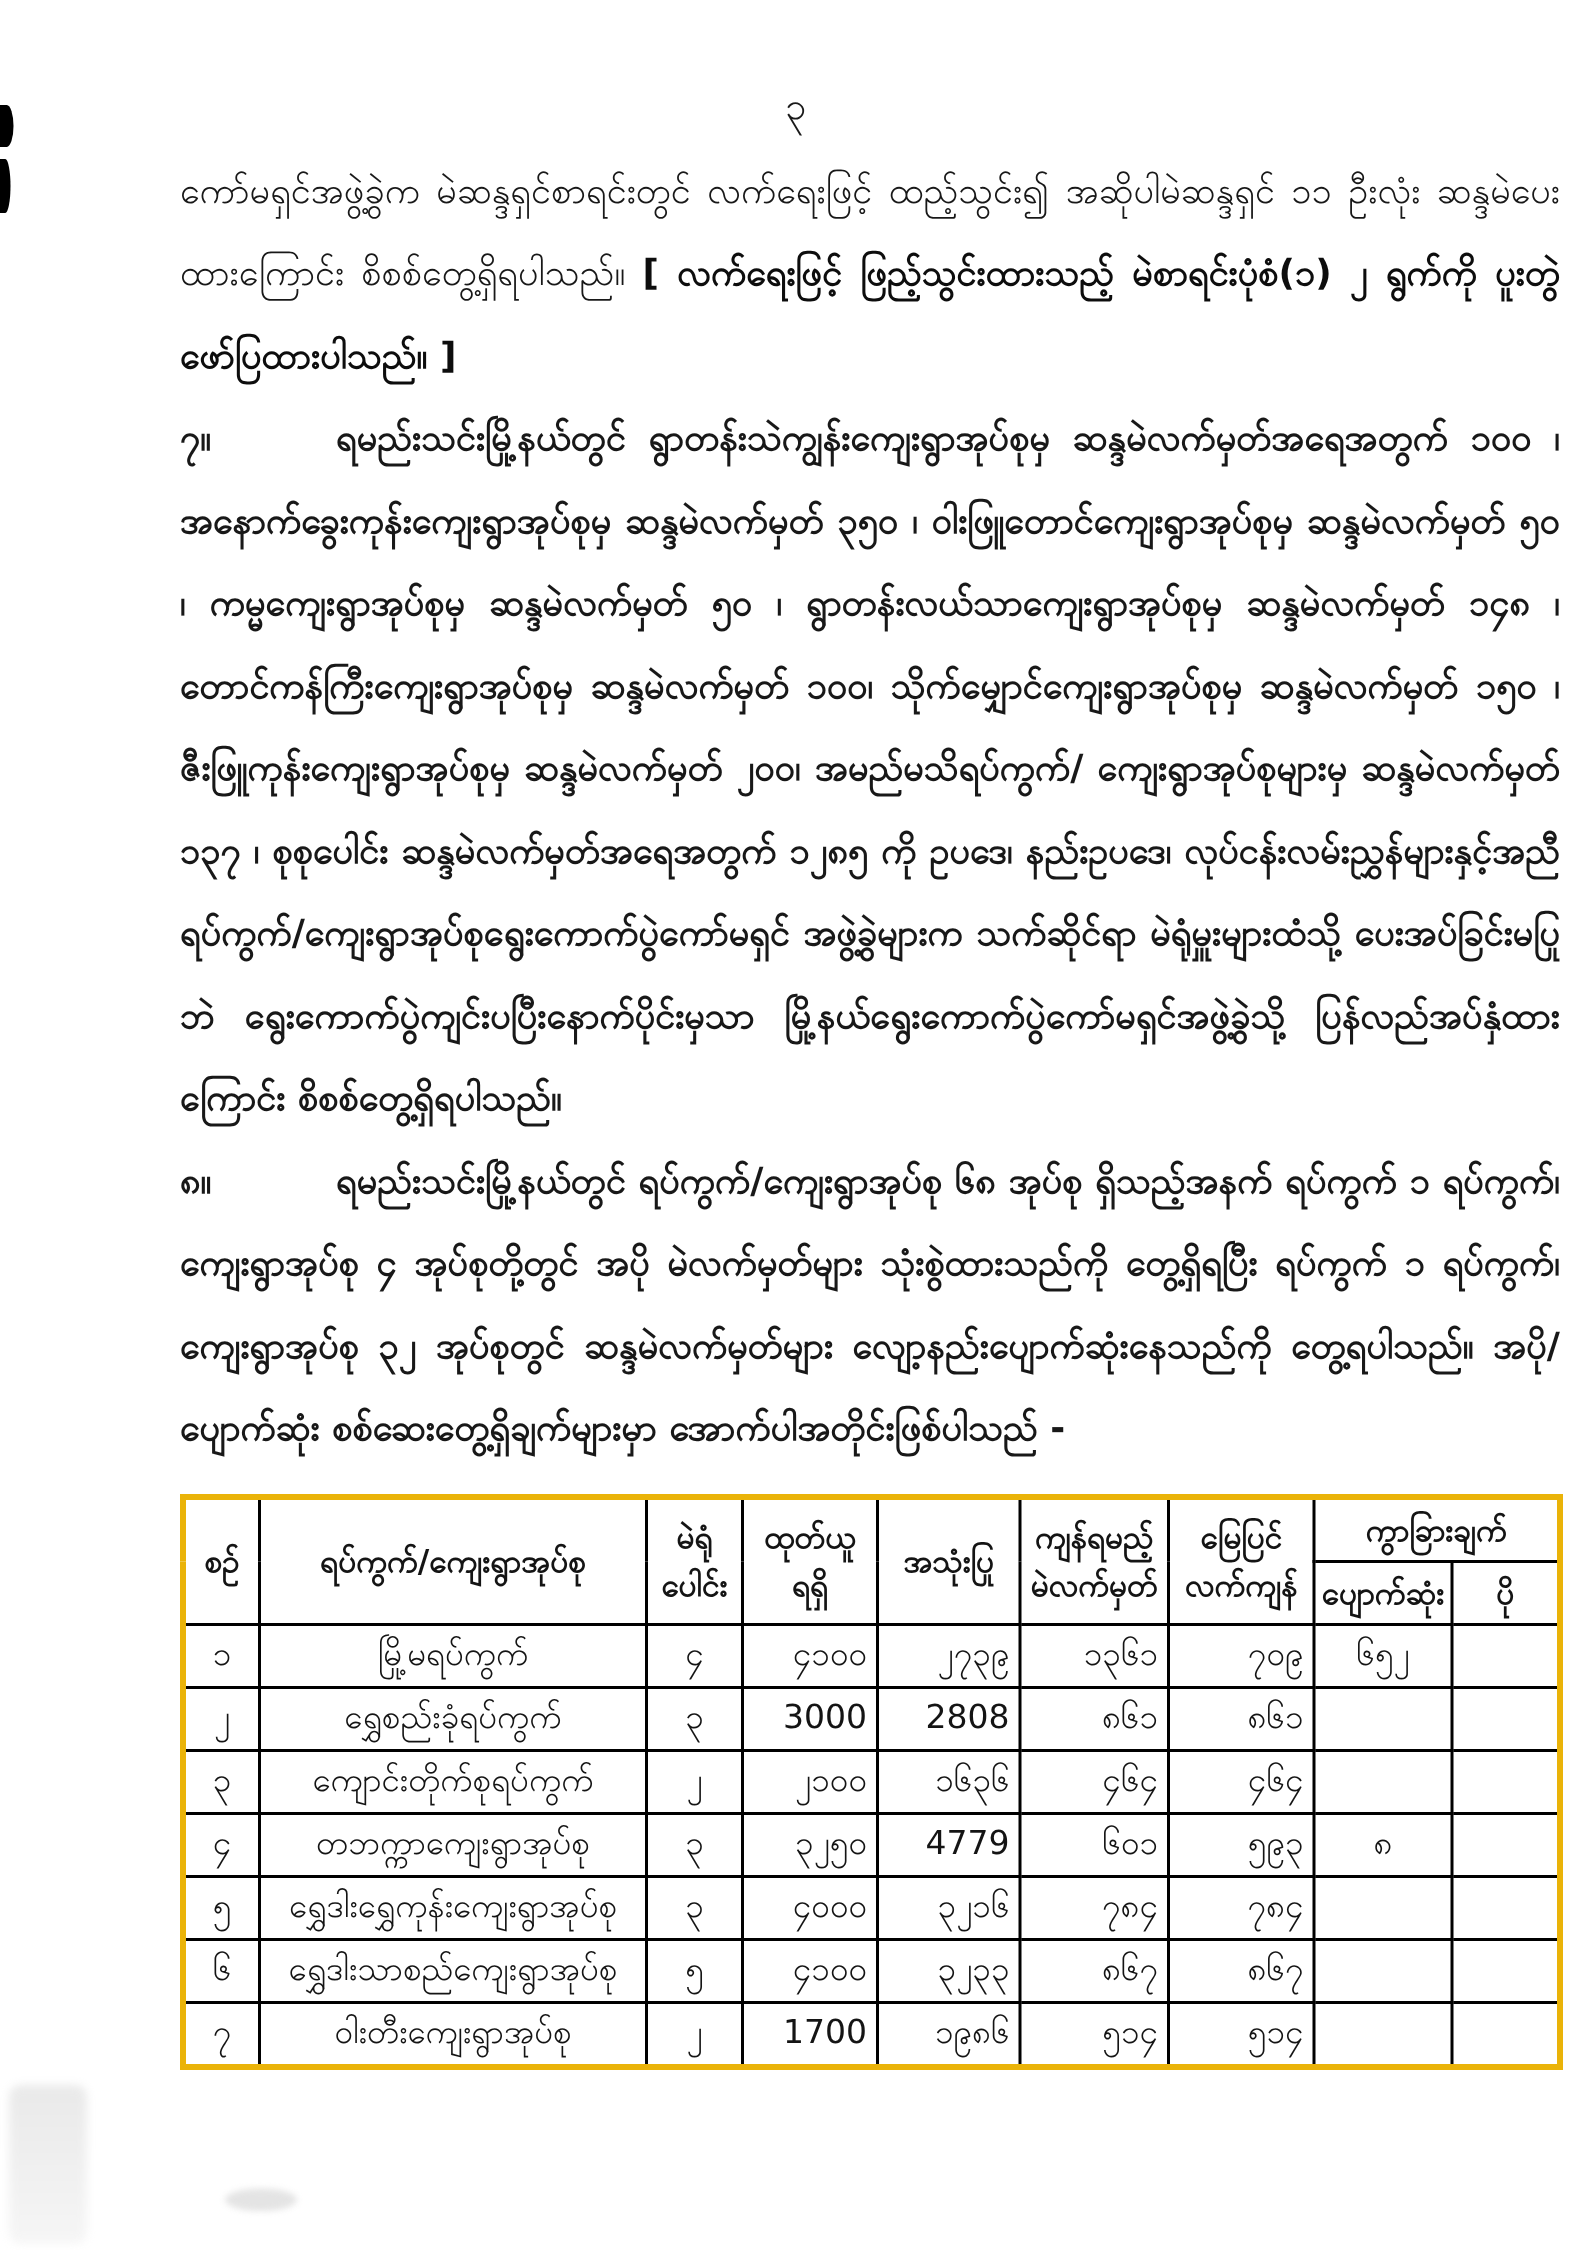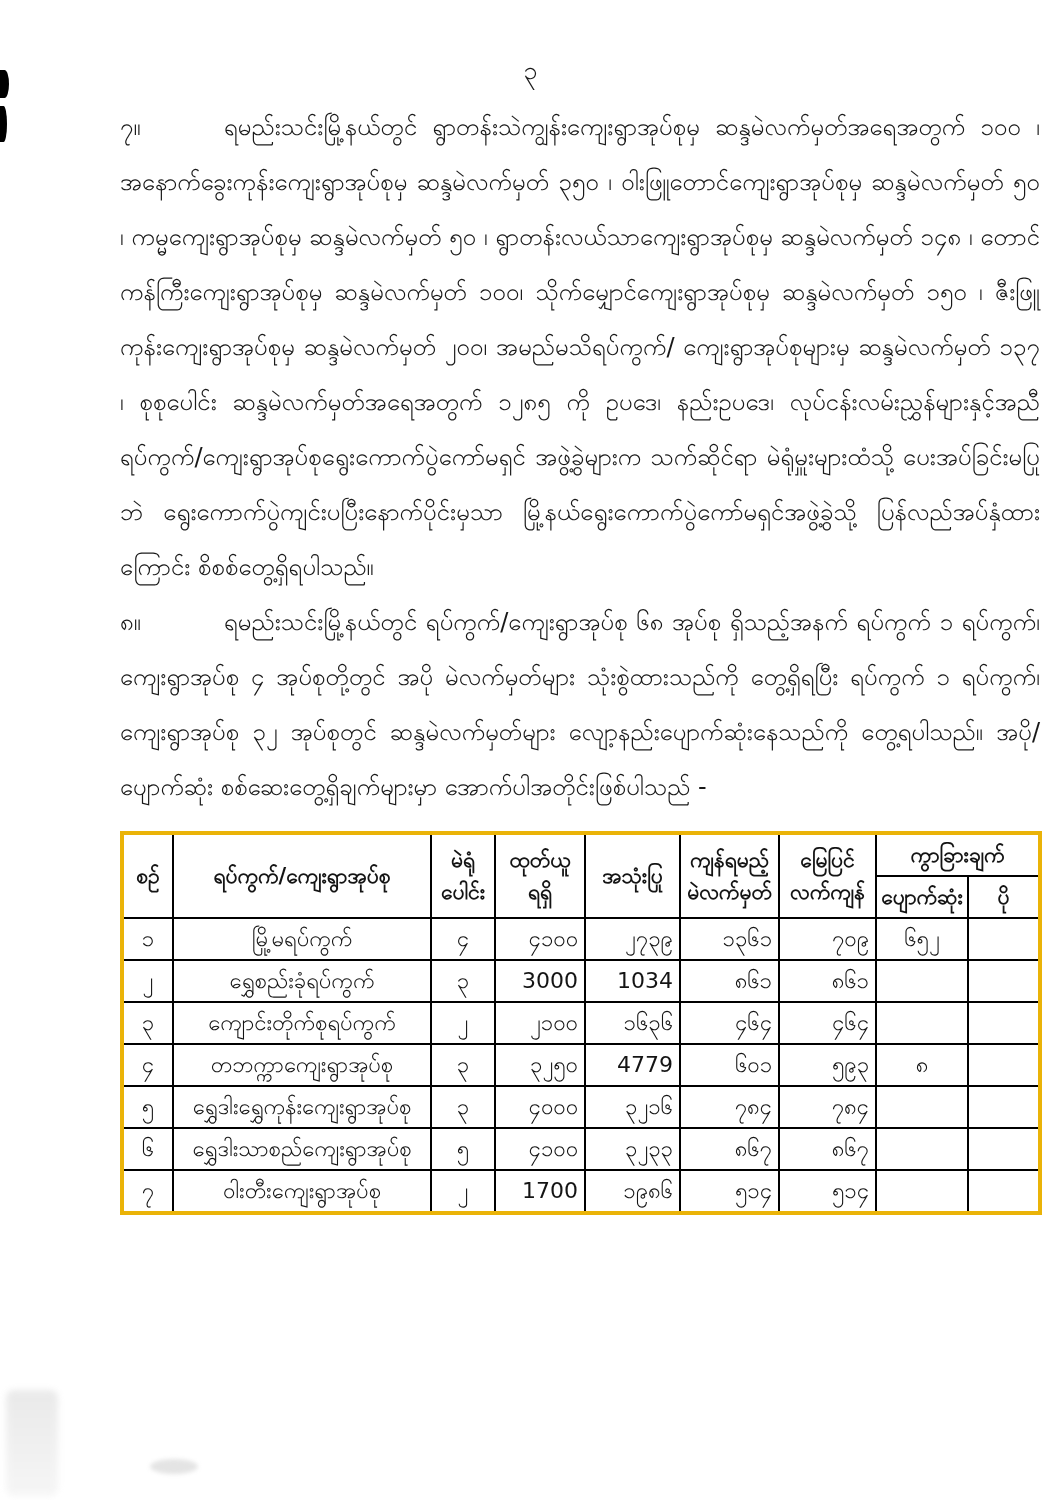--- a/index.html
+++ b/index.html
@@ -17,21 +17,21 @@
     position:absolute; top:54px; left:0; width:1061px;
     text-align:center; font-size:25px; color:#1a1a1a;
   }
   .content {
     position:absolute; top:100px; left:120px; width:920px;
   }
   .para {
     font-size:24px; line-height:55px; text-align:justify;
     text-justify:inter-word; color:#181818;
   }
-  .para + .para { margin-top:0px; }
+  .para + .para { margin-top:0px;font-weight:bold; }
   .pnum { display:inline-block; min-width:104px; }
   .bold-note { font-weight:bold; color:#0d0d0d; }
 
   table.ballot {
     margin-top:16px; width:918px;
     border-collapse:collapse; table-layout:fixed;
     border:4px solid #eab308;
   }
   table.ballot th, table.ballot td {
     border:2px solid #000; vertical-align:middle;
@@ -71,20 +71,21 @@
 
   <div class="blob1"></div>
   <div class="blob2"></div>
   <div class="streak"></div>
   <div class="smudge"></div>
 
   <div class="page-number">၃</div>
 
   <div class="content">
 
+    <p class="para"><span>ကော်မရှင်အဖွဲ့ခွဲက မဲဆန္ဒရှင်စာရင်းတွင် လက်ရေးဖြင့် ထည့်သွင်း၍ အဆိုပါမဲဆန္ဒရှင် ၁၁ ဦးလုံး ဆန္ဒမဲပေးထားကြောင်း စိစစ်တွေ့ရှိရပါသည်။ </span><span class="bold-note">[ လက်ရေးဖြင့် ဖြည့်သွင်းထားသည့် မဲစာရင်းပုံစံ(၁) ၂ ရွက်ကို ပူးတွဲဖော်ပြထားပါသည်။ ]</span></p>
 
     <p class="para"><span class="pnum">၇။</span><span>ရမည်းသင်းမြို့နယ်တွင် ရွာတန်းသဲကျွန်းကျေးရွာအုပ်စုမှ ဆန္ဒမဲလက်မှတ်အရေအတွက် ၁၀၀ ၊ အနောက်ခွေးကုန်းကျေးရွာအုပ်စုမှ ဆန္ဒမဲလက်မှတ် ၃၅၀ ၊ ဝါးဖြူတောင်ကျေးရွာအုပ်စုမှ ဆန္ဒမဲလက်မှတ် ၅၀ ၊ ကမ္မကျေးရွာအုပ်စုမှ ဆန္ဒမဲလက်မှတ် ၅၀ ၊ ရွာတန်းလယ်သာကျေးရွာအုပ်စုမှ ဆန္ဒမဲလက်မှတ် ၁၄၈ ၊ တောင်ကန်ကြီးကျေးရွာအုပ်စုမှ ဆန္ဒမဲလက်မှတ် ၁၀၀၊ သိုက်မျှောင်ကျေးရွာအုပ်စုမှ ဆန္ဒမဲလက်မှတ် ၁၅၀ ၊ ဇီးဖြူကုန်းကျေးရွာအုပ်စုမှ ဆန္ဒမဲလက်မှတ် ၂၀၀၊ အမည်မသိရပ်ကွက်/ ကျေးရွာအုပ်စုများမှ ဆန္ဒမဲလက်မှတ် ၁၃၇ ၊ စုစုပေါင်း ဆန္ဒမဲလက်မှတ်အရေအတွက် ၁၂၈၅ ကို ဥပဒေ၊ နည်းဥပဒေ၊ လုပ်ငန်းလမ်းညွှန်များနှင့်အညီ ရပ်ကွက်/ကျေးရွာအုပ်စုရွေးကောက်ပွဲကော်မရှင် အဖွဲ့ခွဲများက သက်ဆိုင်ရာ မဲရုံမှူးများထံသို့ ပေးအပ်ခြင်းမပြုဘဲ ရွေးကောက်ပွဲကျင်းပပြီးနောက်ပိုင်းမှသာ မြို့နယ်ရွေးကောက်ပွဲကော်မရှင်အဖွဲ့ခွဲသို့ ပြန်လည်အပ်နှံထားကြောင်း စိစစ်တွေ့ရှိရပါသည်။</span></p>
 
     <p class="para"><span class="pnum">၈။</span><span>ရမည်းသင်းမြို့နယ်တွင် ရပ်ကွက်/ကျေးရွာအုပ်စု ၆၈ အုပ်စု ရှိသည့်အနက် ရပ်ကွက် ၁ ရပ်ကွက်၊ ကျေးရွာအုပ်စု ၄ အုပ်စုတို့တွင် အပို မဲလက်မှတ်များ သုံးစွဲထားသည်ကို တွေ့ရှိရပြီး ရပ်ကွက် ၁ ရပ်ကွက်၊ ကျေးရွာအုပ်စု ၃၂ အုပ်စုတွင် ဆန္ဒမဲလက်မှတ်များ လျော့နည်းပျောက်ဆုံးနေသည်ကို တွေ့ရပါသည်။ အပို/ပျောက်ဆုံး စစ်ဆေးတွေ့ရှိချက်များမှာ အောက်ပါအတိုင်းဖြစ်ပါသည် -</span></p>
 
     <table class="ballot">
       <colgroup>
         <col style="width:51px">
         <col style="width:258px">
         <col style="width:64px">
@@ -133,21 +134,21 @@
             <td class="al-r">၁၃၆၁</td>
             <td class="al-r">၇၀၉</td>
             <td class="al-c">၆၅၂</td>
             <td class="al-c"></td>
           </tr>
           <tr>
             <td class="al-c">၂</td>
             <td class="al-l">ရွှေစည်းခုံရပ်ကွက်</td>
             <td class="al-c">၃</td>
             <td class="al-r">3000</td>
-            <td class="al-r">1034</td>
+            <td class="al-r">2808</td>
             <td class="al-r">၈၆၁</td>
             <td class="al-r">၈၆၁</td>
             <td class="al-c"></td>
             <td class="al-c"></td>
           </tr>
           <tr>
             <td class="al-c">၃</td>
             <td class="al-l">ကျောင်းတိုက်စုရပ်ကွက်</td>
             <td class="al-c">၂</td>
             <td class="al-r">၂၁၀၀</td>

